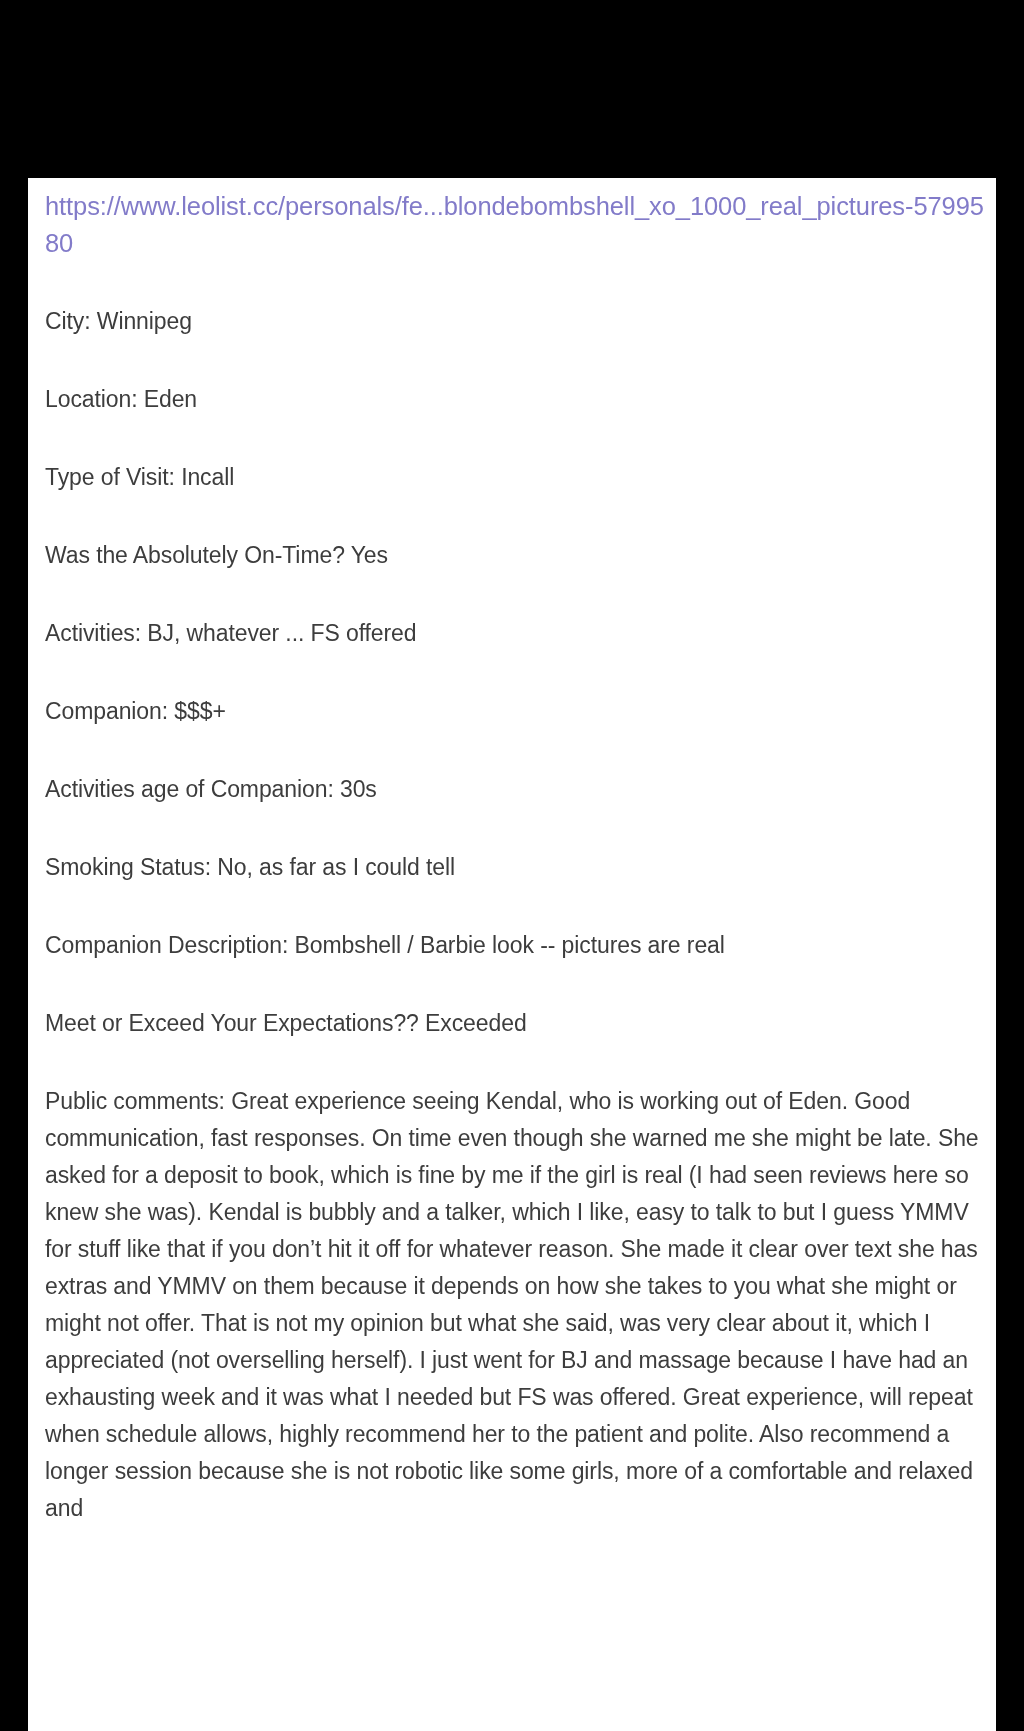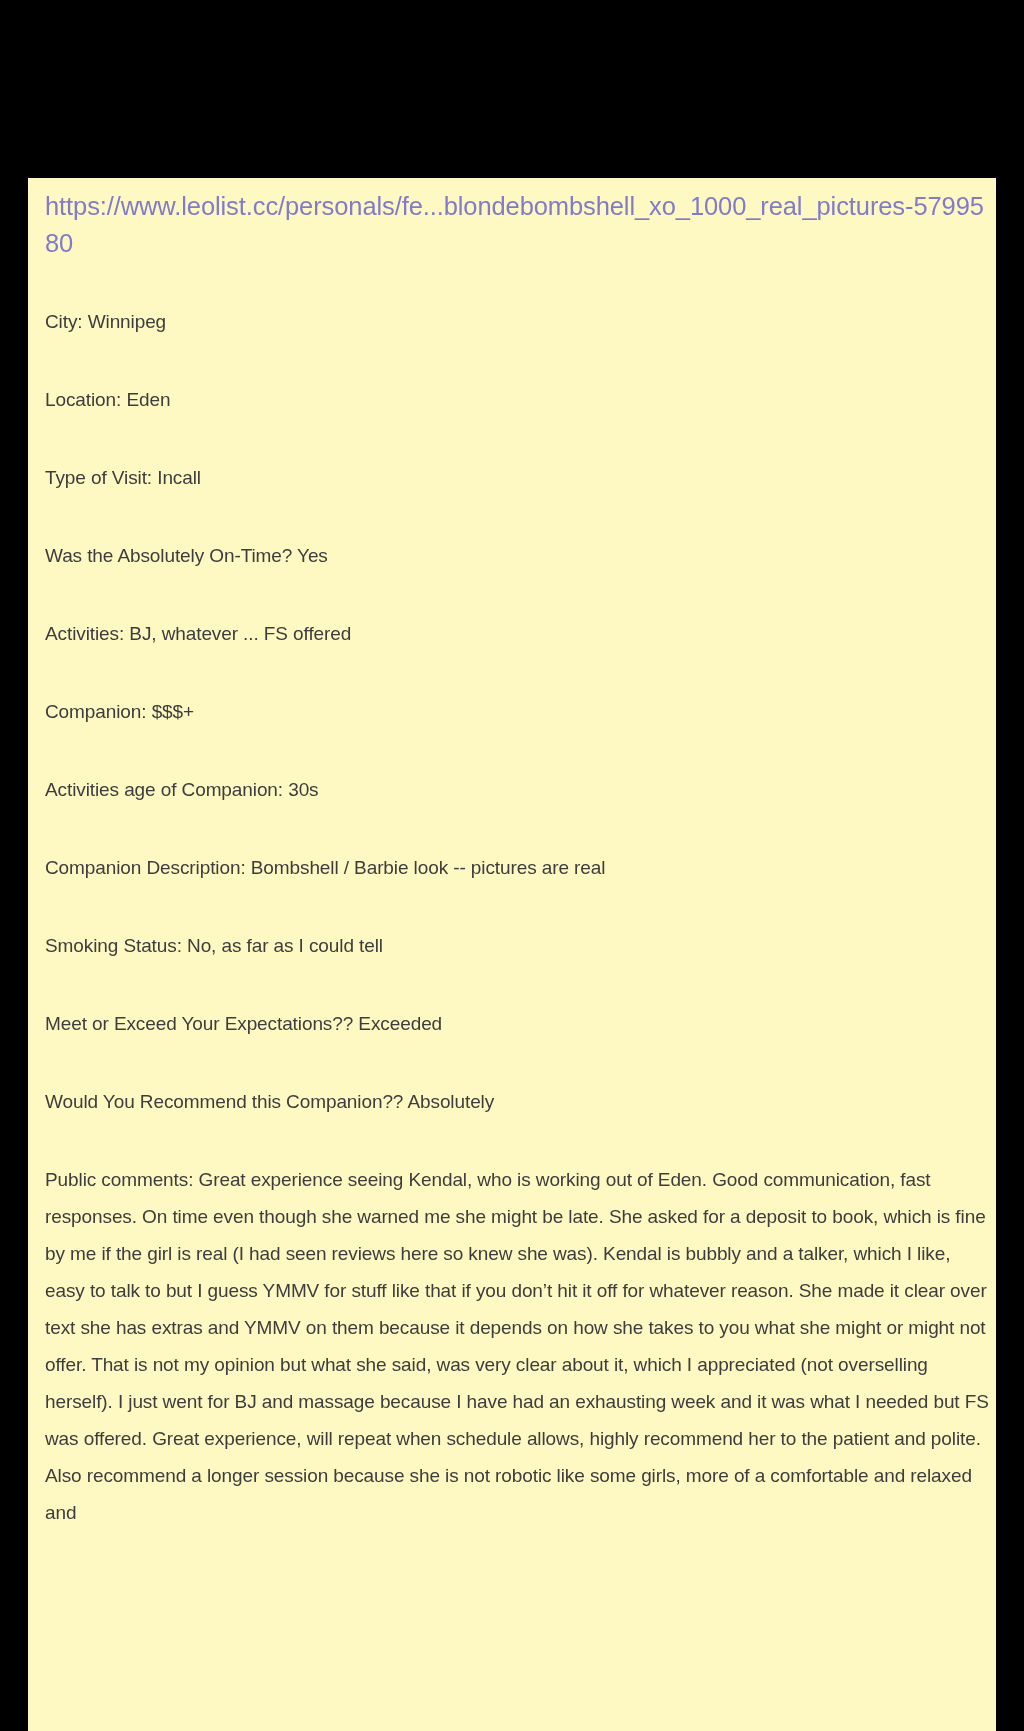--- a/index.html
+++ b/index.html
@@ -15,59 +15,58 @@
     overflow: hidden;
     font-family: "Liberation Sans", sans-serif;
   }
   .panel {
     position: absolute;
     left: 28px;
     top: 178px;
     width: 968px;
     height: 1553px;
     box-sizing: border-box;
-    background: #fef9c3;
+    background: #ffffff;
     padding: 10px 5px 0 17px;
     overflow: hidden;
     filter: blur(0.55px);
   }
   .url {
     display: block;
     color: #827bc9;
     font-size: 25.5px;
     line-height: 37px;
     letter-spacing: -0.1px;
     text-decoration: none;
     word-break: break-all;
     overflow-wrap: anywhere;
     cursor: pointer;
   }
   p.line {
     margin: 41px 0 0 0;
-    font-size: 19px;
+    font-size: 23px;
     line-height: 37px;
     letter-spacing: -0.1px;
     color: #3d3d3d;
   }
 </style>
 </head>
 <body>
 
 <div class="stage">
   <div class="panel">
 
     <a class="url">https://www.leolist.cc/personals/fe...blondebombshell_xo_1000_real_pictures-5799580</a>
 
     <p class="line">City: Winnipeg</p>
     <p class="line">Location: Eden</p>
     <p class="line">Type of Visit: Incall</p>
     <p class="line">Was the Absolutely On-Time? Yes</p>
     <p class="line">Activities: BJ, whatever ... FS offered</p>
     <p class="line">Companion: $$$+</p>
     <p class="line">Activities age of Companion: 30s</p>
+    <p class="line">Smoking Status: No, as far as I could tell</p>
     <p class="line">Companion Description: Bombshell / Barbie look -- pictures are real</p>
-    <p class="line">Smoking Status: No, as far as I could tell</p>
     <p class="line">Meet or Exceed Your Expectations?? Exceeded</p>
-    <p class="line">Would You Recommend this Companion?? Absolutely</p>
     <p class="line">Public comments: Great experience seeing Kendal, who is working out of Eden. Good communication, fast responses. On time even though she warned me she might be late. She asked for a deposit to book, which is fine by me if the girl is real (I had seen reviews here so knew she was). Kendal is bubbly and a talker, which I like, easy to talk to but I guess YMMV for stuff like that if you don’t hit it off for whatever reason. She made it clear over text she has extras and YMMV on them because it depends on how she takes to you what she might or might not offer. That is not my opinion but what she said, was very clear about it, which I appreciated (not overselling herself). I just went for BJ and massage because I have had an exhausting week and it was what I needed but FS was offered. Great experience, will repeat when schedule allows, highly recommend her to the patient and polite. Also recommend a longer session because she is not robotic like some girls, more of a comfortable and relaxed and</p>
 
   </div>
 </div>
 
 </body></html>

